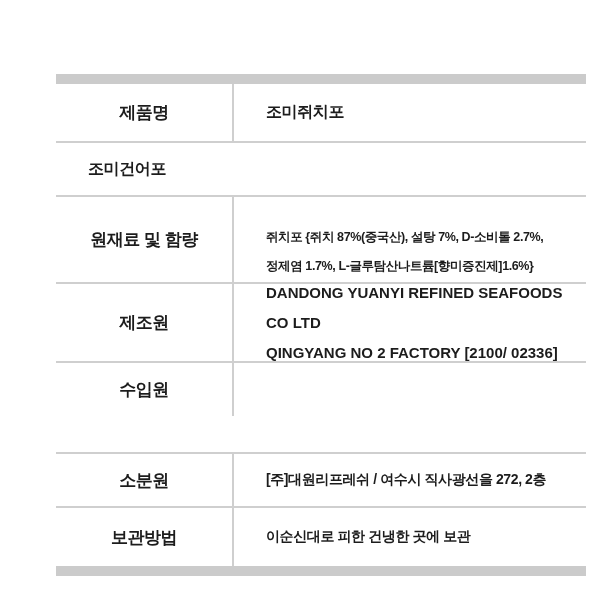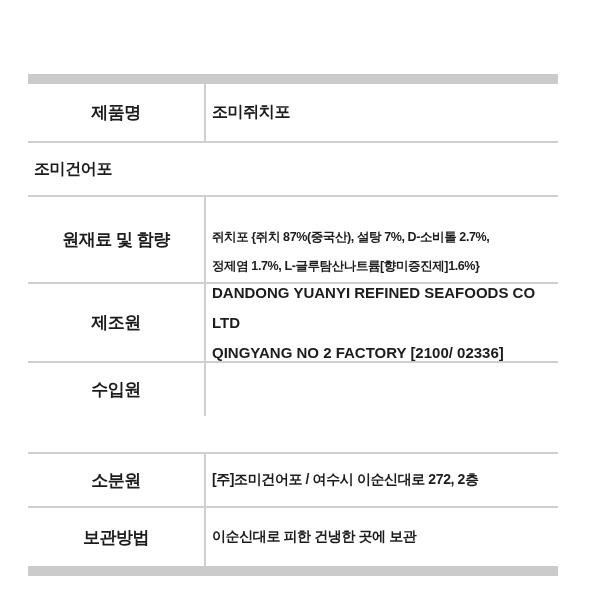--- a/index.html
+++ b/index.html
@@ -10,21 +10,21 @@
   body {
     width: 610px;
     height: 594px;
     position: relative;
     font-family: "Liberation Sans", "DejaVu Sans", sans-serif;
     color: #1c1c1c;
     overflow: hidden;
   }
   .info-table {
     position: absolute;
-    left: 28px;
+    left: 56px;
     top: 74px;
     width: 530px;
   }
   .thick-bar {
     height: 10px;
     background: #cbcbcb;
   }
   .rows {
     border-left: 0;
   }
@@ -45,21 +45,21 @@
     font-weight: 700;
     font-size: 17px;
     letter-spacing: -0.5px;
     box-sizing: border-box;
   }
   .value-cell {
     flex: 1;
     display: flex;
     flex-direction: column;
     justify-content: center;
-    padding-left: 6px;
+    padding-left: 32px;
     padding-right: 8px;
     font-weight: 700;
     letter-spacing: -0.4px;
     box-sizing: border-box;
   }
   .value-line {
     display: block;
   }
   
   .row:nth-child(1) { height: 57px; }
@@ -112,21 +112,21 @@
         </div>
   </div>
 
   <div class="row">
     <div class="label-cell">수입원</div>
   </div>
 
   <div class="row">
     <div class="label-cell">소분원</div>
     <div class="value-cell">
-          <span class="value-line">[주]조미건어포 / 여수시 이순신대로 272, 2층</span>
+          <span class="value-line">[주]대원리프레쉬 / 여수시 직사광선을 272, 2층</span>
         </div>
   </div>
 
   <div class="row">
     <div class="label-cell">보관방법</div>
     <div class="value-cell">
           <span class="value-line">이순신대로 피한 건냉한 곳에 보관</span>
         </div>
   </div>
 </div>

